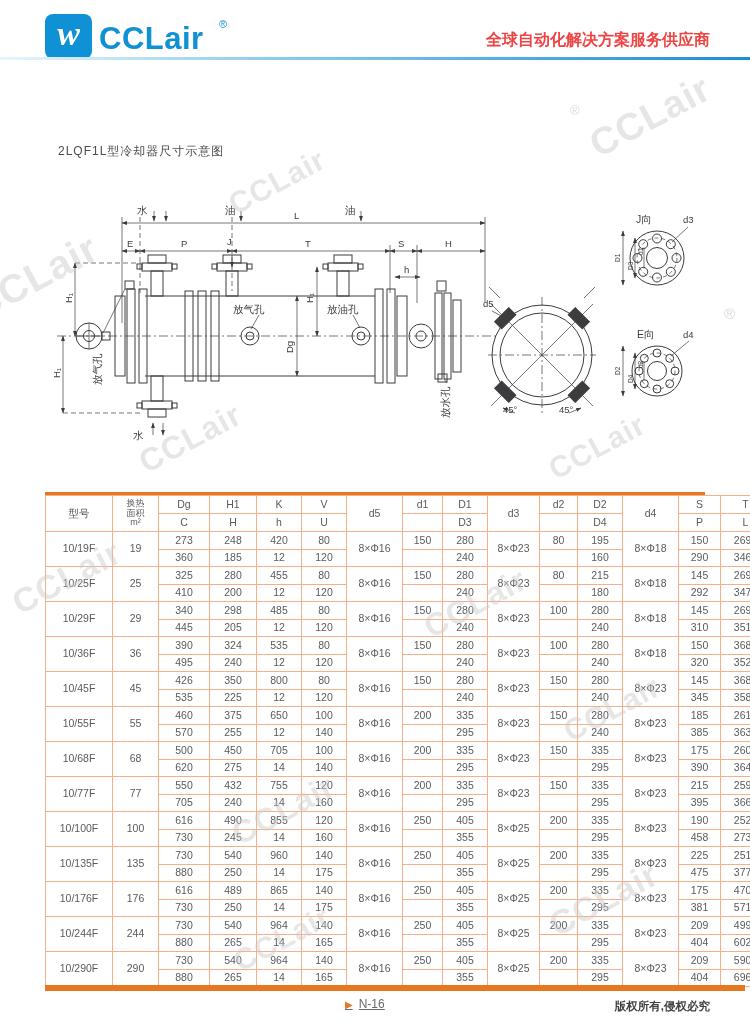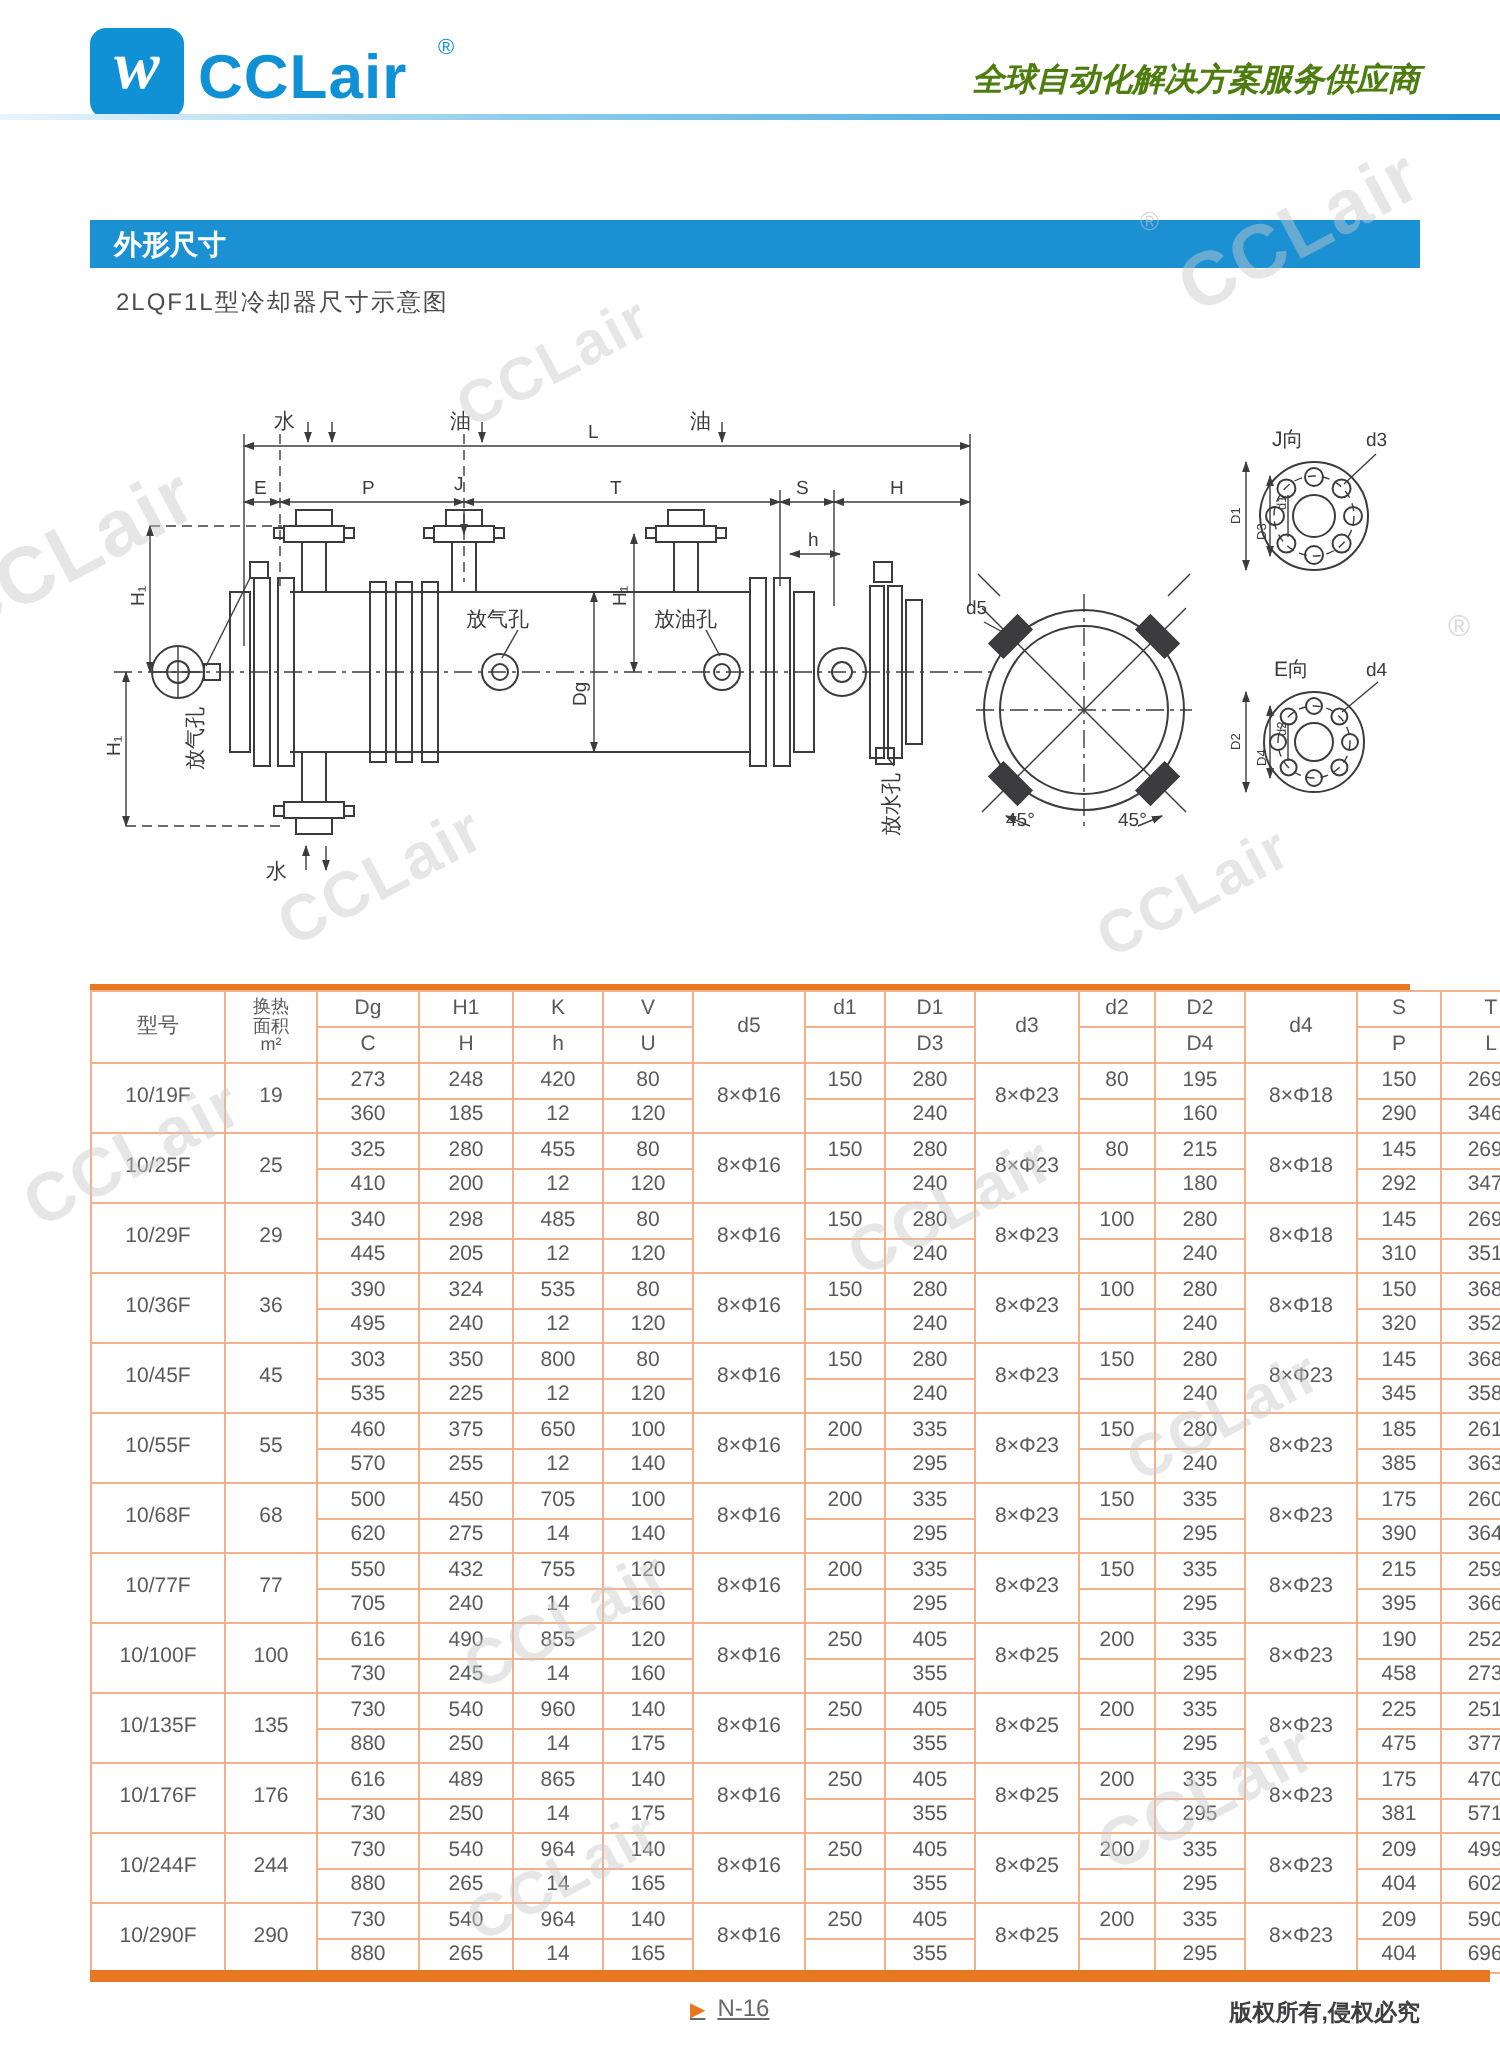--- a/index.html
+++ b/index.html
@@ -5,21 +5,21 @@
   html,body{margin:0;padding:0;background:#fff;}
   .page{position:relative;width:750px;height:1035px;background:#fff;overflow:hidden;
         font-family:"Liberation Sans","DejaVu Sans",sans-serif;color:#58585a;}
   
   .logo-box{position:absolute;left:45px;top:14px;width:47px;height:45px;background:#1191d5;
             border-radius:8px;display:flex;align-items:center;justify-content:center;}
   .logo-glyph{color:#fff;font-family:"Liberation Serif","DejaVu Serif",serif;
               font-style:italic;font-weight:bold;font-size:34px;line-height:1;transform:translateY(-3px);}
   .logo-text{position:absolute;left:99px;top:21px;font-size:31px;font-weight:bold;color:#1191d5;letter-spacing:.5px;}
   .logo-reg{position:absolute;left:219px;top:18px;font-size:11px;color:#1191d5;}
-  .tagline{position:absolute;right:40px;top:30px;font-size:16px;font-weight:bold;color:#4d7c0f;font-style:italic;}
+  .tagline{position:absolute;right:40px;top:30px;font-size:16px;font-weight:bold;color:#ef4444;}
   .head-rule{position:absolute;left:0;top:57px;width:750px;height:3px;
              background:linear-gradient(90deg,#e8f5fc,#8fcdec 35%,#1b8fd2);}
   
   .section-bar{position:absolute;left:45px;top:110px;width:665px;height:24px;background:#1b91d4;
                color:#fff;font-size:14px;font-weight:bold;line-height:24px;padding-left:12px;box-sizing:border-box;}
   .subtitle{position:absolute;left:58px;top:143px;font-size:12px;color:#4c4c4e;letter-spacing:1px;}
   
   .diagram{position:absolute;left:45px;top:163px;}
   .diagram text{font-size:9.5px;fill:#3c3c3e;}
   .diagram .cjk{font-size:10.5px;}
@@ -61,21 +61,20 @@
   <span class="wm-reg" style="left:724px;top:305px;font-size:15px;">®</span>
 
   <div class="logo-box">
     <span class="logo-glyph">w</span>
   </div>
   <span class="logo-text">CCLair</span>
   <span class="logo-reg">®</span>
   <span class="tagline">全球自动化解决方案服务供应商</span>
   <div class="head-rule"></div>
 
-  <div class="section-bar">外形尺寸</div>
   <div class="subtitle">2LQF1L型冷却器尺寸示意图</div>
 
   <svg class="diagram" width="660" height="305" viewBox="0 0 660 305">
     <defs>
       <marker id="ar" viewBox="0 0 10 10" refX="9" refY="5" markerWidth="8" markerHeight="8" orient="auto-start-reverse">
         <path d="M0,1.5 L10,5 L0,8.5 z" fill="#3c3c3e"></path>
       </marker>
     </defs>
     <g stroke="#3c3c3e" stroke-width="1" fill="none">
 
@@ -445,21 +444,21 @@
             <td></td>
             <td>240</td>
             <td></td>
             <td>240</td>
             <td>320</td>
             <td>3520</td>
           </tr>
           <tr>
             <td rowspan="2">10/45F</td>
             <td rowspan="2">45</td>
-            <td>303</td>
+            <td>426</td>
             <td>350</td>
             <td>800</td>
             <td>80</td>
             <td rowspan="2">8×Φ16</td>
             <td>150</td>
             <td>280</td>
             <td rowspan="2">8×Φ23</td>
             <td>150</td>
             <td>280</td>
             <td rowspan="2">8×Φ23</td>

